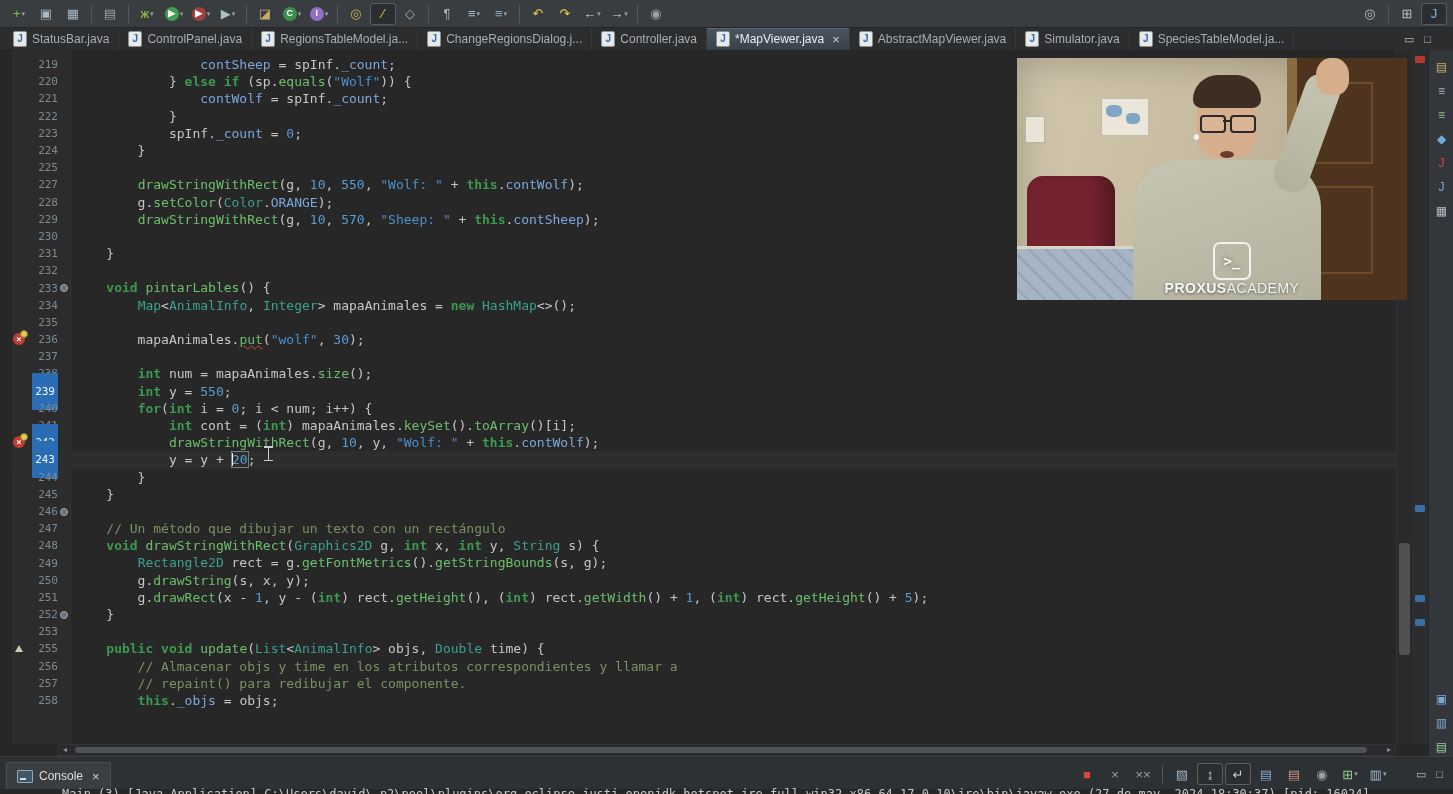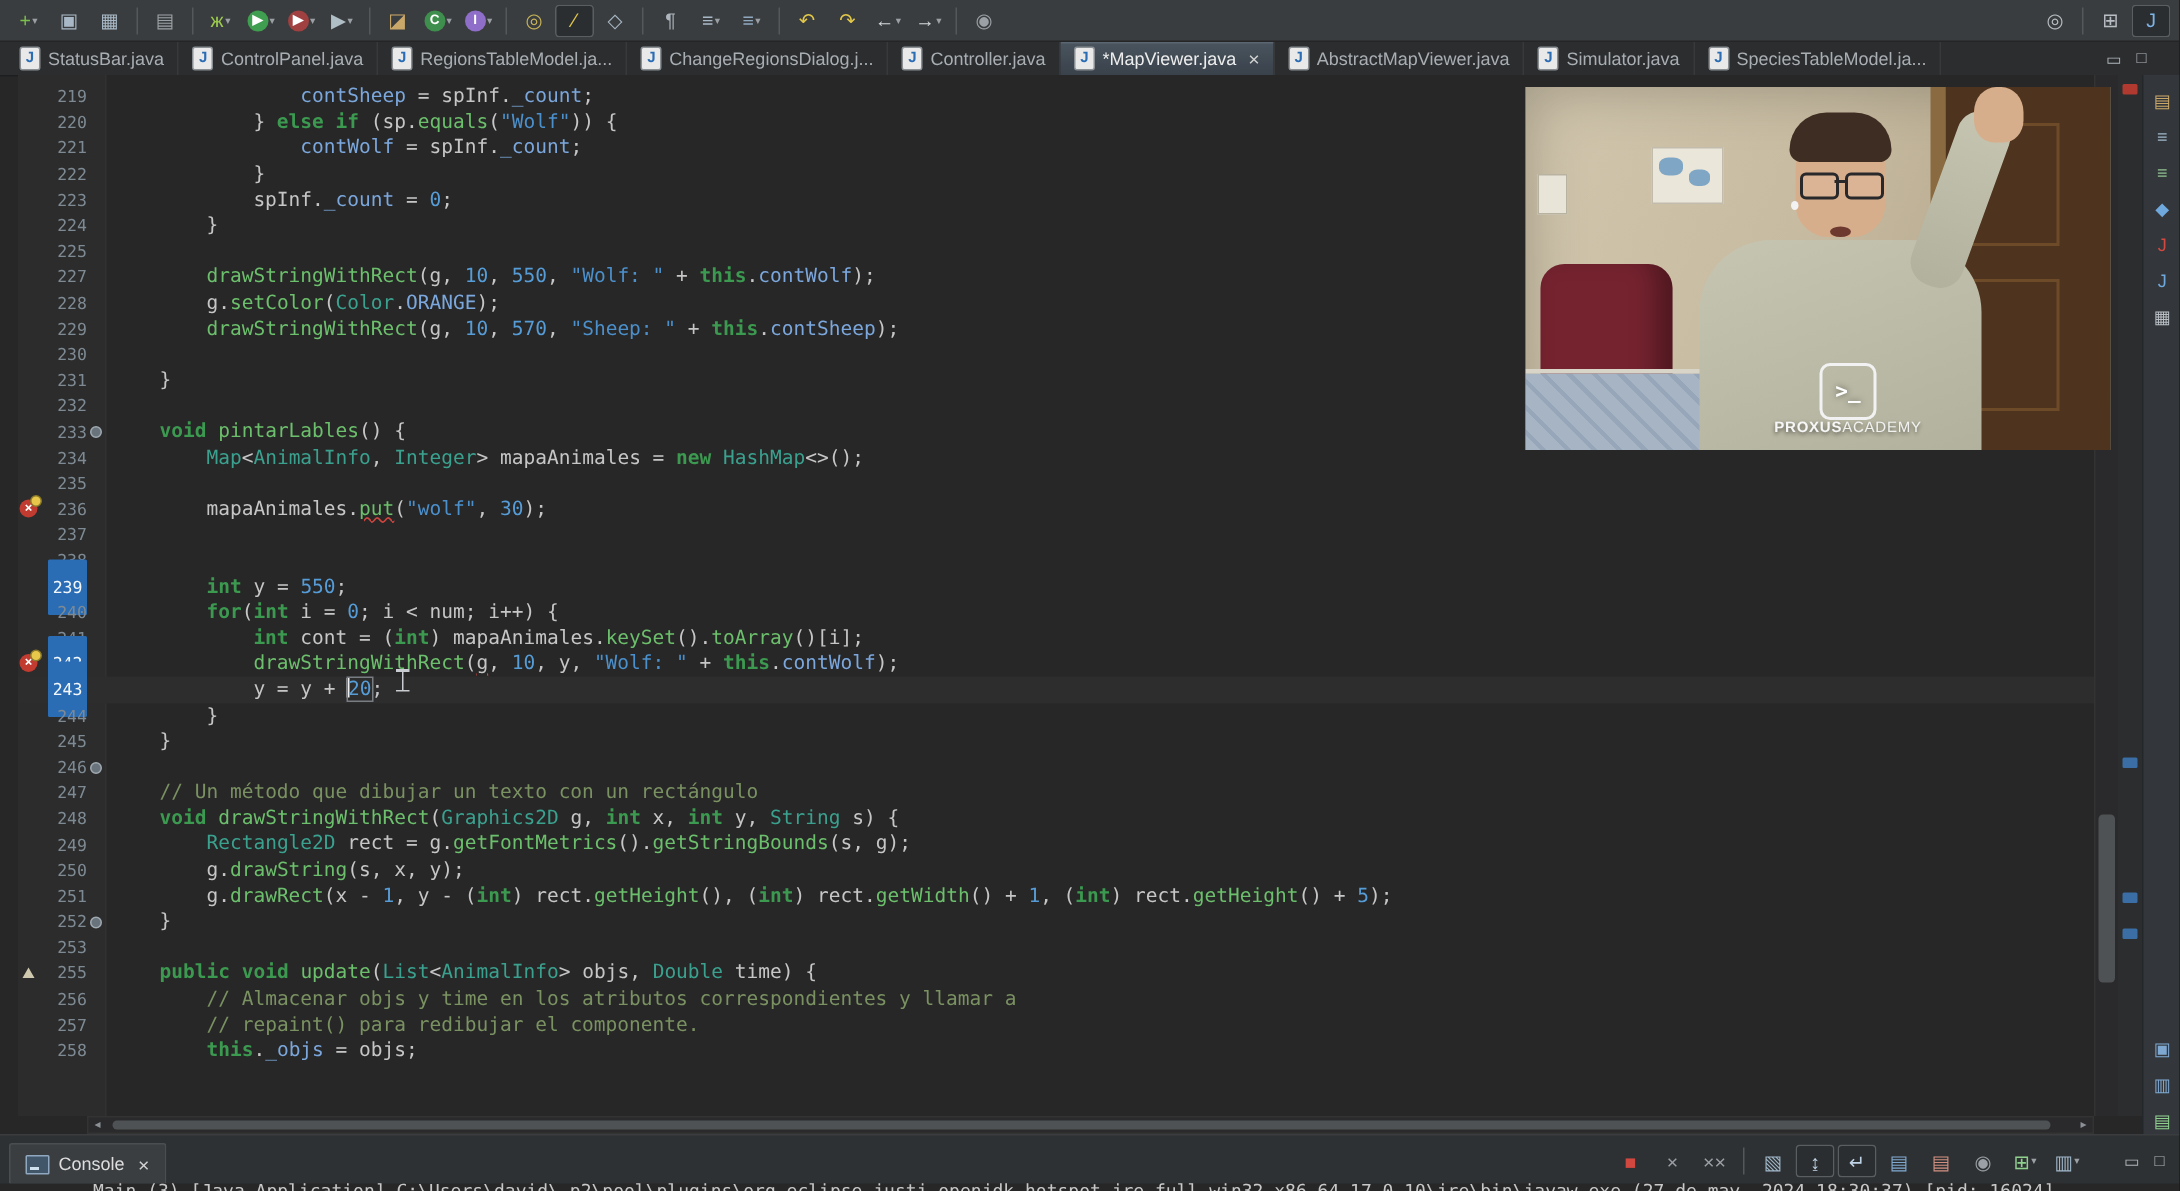--- a/index.html
+++ b/index.html
@@ -86,21 +86,21 @@
   .wc-hand{position:absolute;left:299px;top:0;width:33px;height:37px;background:#d7ae8c;border-radius:45% 45% 40% 40%;}
   .wc-head{position:absolute;left:180px;top:26px;width:60px;height:74px;background:#d7ae8c;border-radius:28px 28px 22px 22px;}
   .wc-hair{position:absolute;left:176px;top:17px;width:68px;height:33px;background:#3e2d22;border-radius:30px 30px 10px 10px;}
   .wc-glass{position:absolute;top:57px;width:22px;height:14px;border:2px solid #29292b;border-radius:4px;background:rgba(255,255,255,.08);}
   .wc-bridge{position:absolute;left:206px;top:62px;width:8px;height:2px;background:#29292b;}
   .wc-earbud{position:absolute;left:177px;top:76px;width:5px;height:6px;background:#f2f2f2;border-radius:50%;}
   .wc-mouth{position:absolute;left:203px;top:93px;width:14px;height:7px;background:#6e3a30;border-radius:50%;}
   .wc-logo{position:absolute;left:196px;top:184px;width:34px;height:34px;border:2.5px solid #f2f2f2;border-radius:7px;
            display:flex;align-items:center;justify-content:center;color:#fff;font-family:"DejaVu Sans Mono",monospace;
            font-weight:bold;font-size:14px;text-shadow:0 0 4px rgba(0,0,0,.5);}
-  .wc-brand{position:absolute;left:95px;top:222px;width:240px;text-align:center;color:#f7f7f7;font-size:10px;
+  .wc-brand{position:absolute;left:95px;top:222px;width:240px;text-align:center;color:#f7f7f7;font-size:14px;
             letter-spacing:.5px;text-shadow:0 1px 3px rgba(0,0,0,.55);}
   .wc-brand .b1{font-weight:bold;} .wc-brand .b2{font-weight:normal;opacity:.92;}
 
   
   #consolebar{position:absolute;left:0;top:756px;width:1453px;height:32px;background:#2e3133;border-top:1px solid #3a3d3f;}
   #ctab{position:absolute;left:6px;top:5px;height:26px;display:flex;align-items:center;gap:6px;padding:0 10px;
         background:#3a3e41;color:#dddddd;font-size:12px;border:1px solid #4a4e51;border-bottom:none;border-radius:2px 2px 0 0;}
   .conicon{width:14px;height:11px;background:#42566a;border:1px solid #90a8c0;border-radius:1px;position:relative;}
   .conicon::after{content:"";position:absolute;left:2px;bottom:2px;width:6px;height:1.5px;background:#cfe0ef;}
   #con-icons{position:absolute;right:62px;top:5px;height:24px;display:flex;align-items:center;gap:2px;}
@@ -370,20 +370,21 @@
         <div class="row">
           <div class="gut">
             <span class="num">237</span>
           </div>
           <div class="codeln"></div>
         </div>
         <div class="row">
           <div class="gut">
             <span class="num">238</span>
           </div>
+          <div class="codeln"><span class="tk-p">        </span><span class="tk-k">int</span><span class="tk-p"> num = mapaAnimales.</span><span class="tk-m">size</span><span class="tk-p">();</span></div>
         </div>
         <div class="row">
           <div class="gut">
             <span class="num numhl">239</span>
           </div>
           <div class="codeln"><span class="tk-p">        </span><span class="tk-k">int</span><span class="tk-p"> y = </span><span class="tk-n">550</span><span class="tk-p">;</span></div>
         </div>
         <div class="row">
           <div class="gut">
             <span class="num">240</span>

